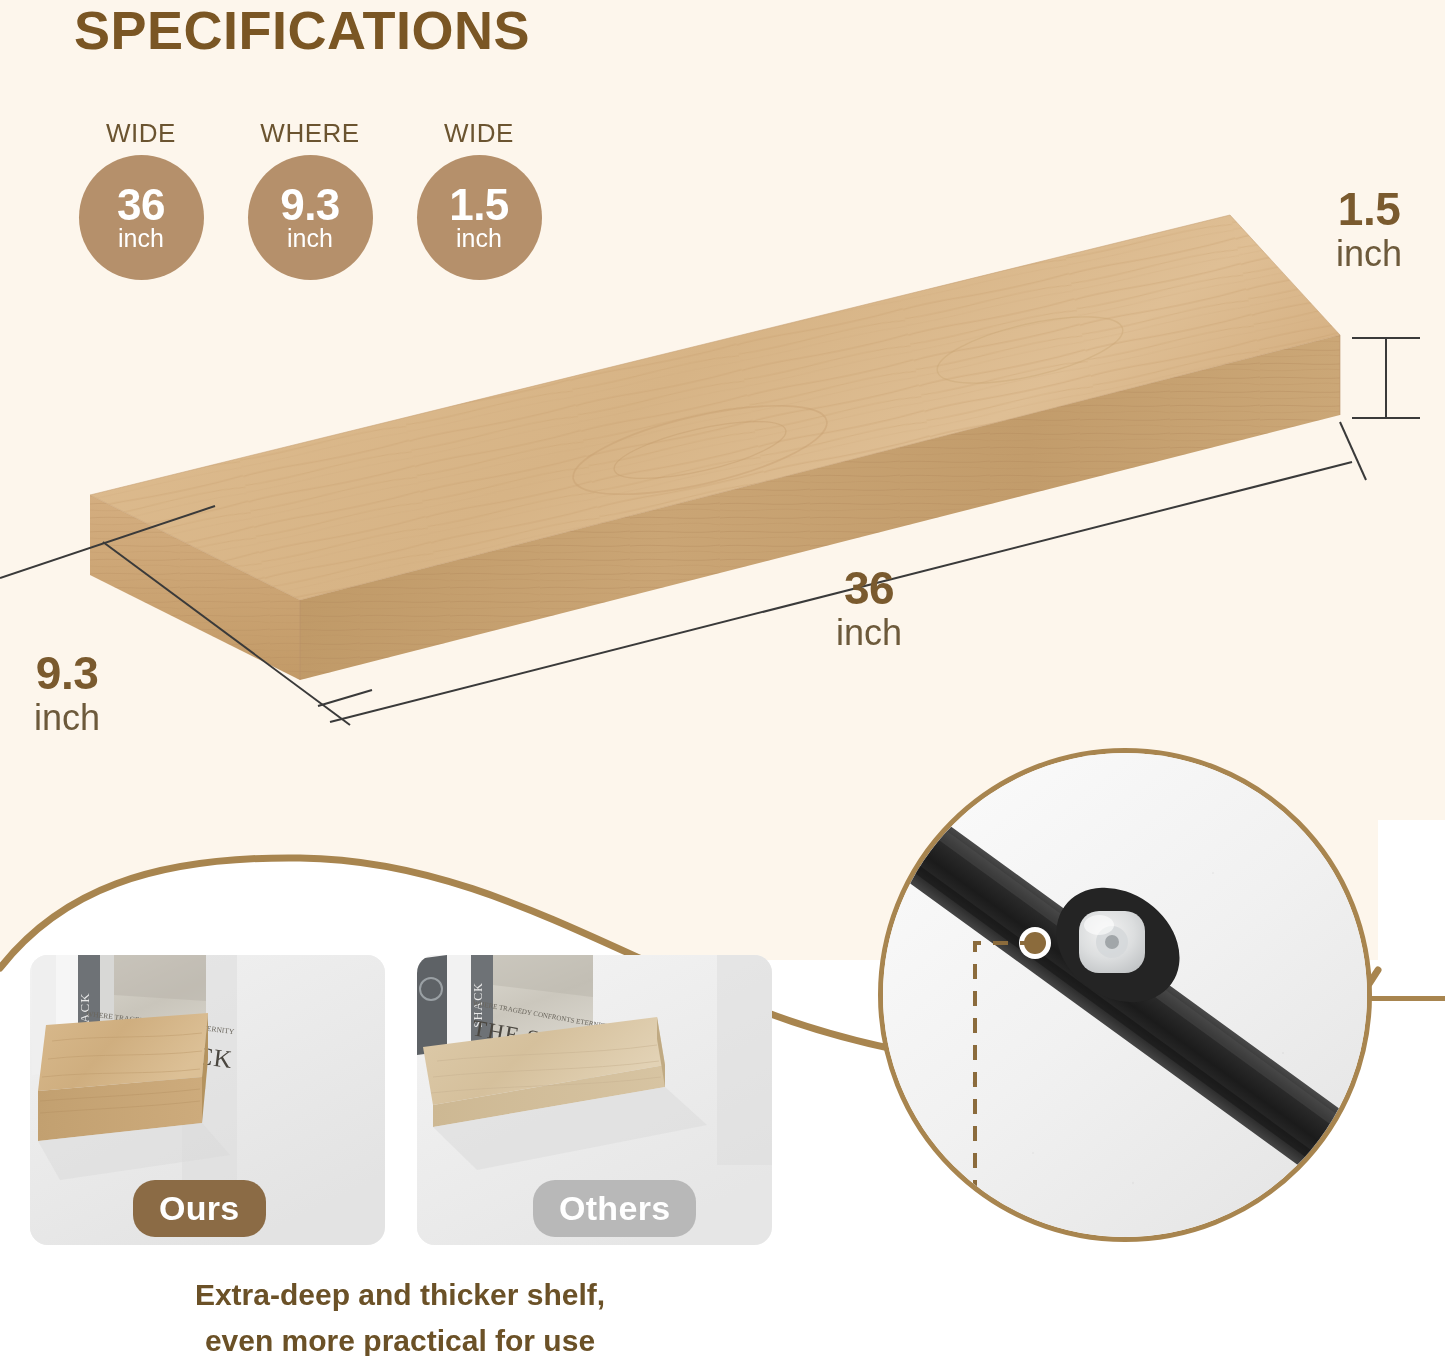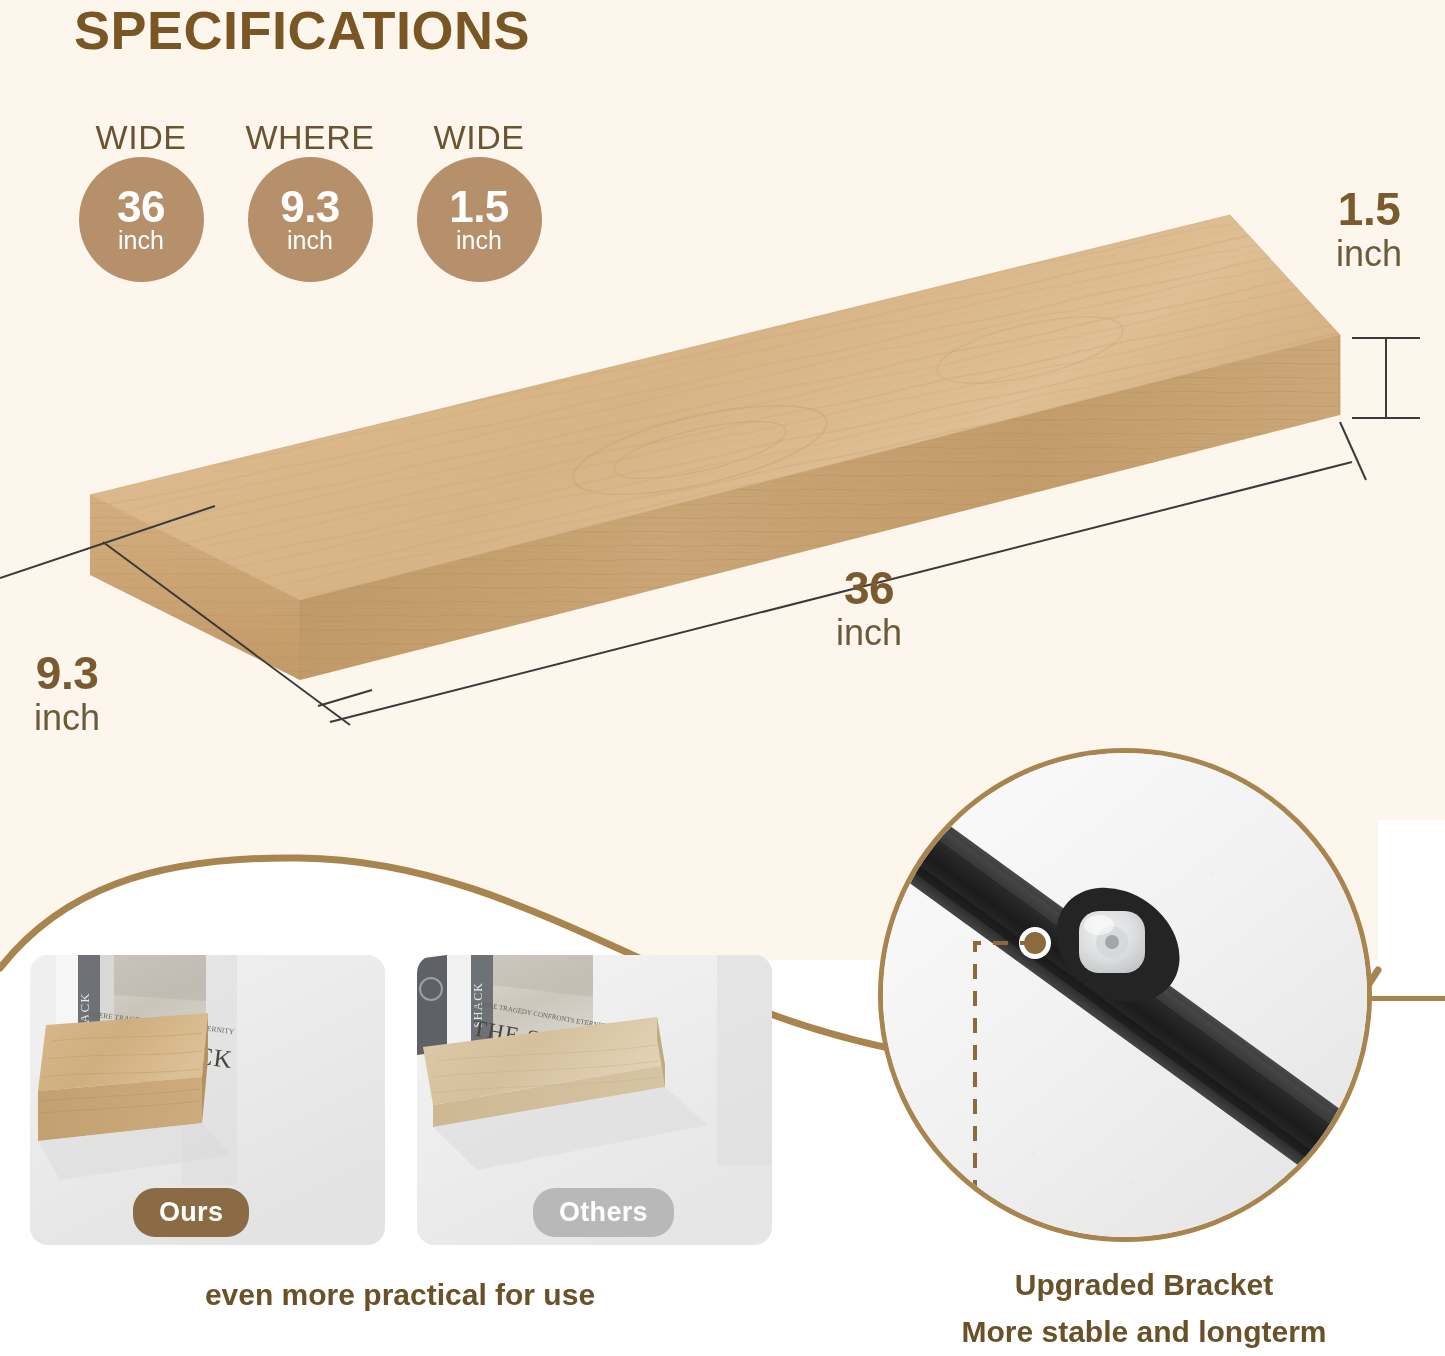--- a/index.html
+++ b/index.html
@@ -20,22 +20,22 @@
   .page-title{
     position:absolute;left:74px;top:2px;
     font-size:54px;font-weight:bold;letter-spacing:0.5px;
     color:#7a5624;line-height:1.05;text-align:center;
   }
 
   
   .spec-row{position:absolute;left:78px;top:118px;display:flex;gap:43px;}
   .spec-item{display:flex;flex-direction:column;align-items:center;width:126px;}
   .spec-label{
-    font-size:34px;color:#6b5430;letter-spacing:0.5px;
-    font-weight:400;
+    font-size:26px;color:#6b5430;letter-spacing:0.5px;
+    margin-bottom:6px;font-weight:400;
   }
   .spec-circle{
     width:125px;height:125px;border-radius:50%;
     background:#b5906b;display:flex;flex-direction:column;
     align-items:center;justify-content:center;color:#ffffff;
   }
   .spec-num{font-size:44px;font-weight:bold;line-height:0.98;letter-spacing:-0.5px;}
   .spec-unit{font-size:25px;font-weight:400;line-height:1.05;margin-top:-1px;}
 
   
@@ -52,21 +52,21 @@
   
   .cmp-wrap{position:absolute;left:30px;top:955px;display:flex;gap:32px;}
   .cmp-card{
     position:relative;width:355px;height:290px;border-radius:18px;overflow:hidden;
     background:linear-gradient(160deg,#f3f3f3 0%,#eaeaea 55%,#f7f7f7 100%);
   }
   .cmp-photo{position:absolute;inset:0;}
   .badge{
     position:absolute;bottom:8px;
     padding:9px 26px;border-radius:22px;
-    color:#fff;font-size:27px;font-weight:bold;letter-spacing:0.3px;
+    color:#fff;font-size:34px;font-weight:bold;letter-spacing:0.3px;
     display:flex;align-items:center;justify-content:center;
   }
   .badge-ours{left:103px;background:#8b6b45;}
   .badge-others{left:116px;background:#b8b8b8;}
 
   .cmp-caption{
     position:absolute;left:20px;top:1272px;width:760px;
     text-align:center;color:#6b5127;font-size:30px;font-weight:bold;line-height:1.52;
   }
 
@@ -300,20 +300,21 @@
           <path d="M16,122 C88,114 168,116 242,106"></path>
           <path d="M14,138 C86,130 166,132 244,122"></path>
         </g>
         <path d="M16,172 L248,132 L290,170 L60,215 Z" fill="#dadada" opacity="0.55"></path>
       </svg>
       <div class="badge badge-others">Others</div>
     </div>
   </div>
 
   <div class="cmp-caption">
+    <div>Extra-deep and thicker shelf,</div>
     <div>even more practical for use</div>
   </div>
 
   <div class="mag-wrap">
     <div class="mag-line"></div>
     <div class="mag-circle">
       <svg width="484" height="484" viewBox="0 0 484 484">
         <defs>
           <linearGradient id="wallB" x1="0.1" y1="0" x2="0.9" y2="1">
             <stop offset="0%" stop-color="#fbfbfb"></stop>
@@ -358,18 +359,14 @@
         <ellipse cx="216" cy="172" rx="15" ry="10" fill="#ffffff" opacity="0.6"></ellipse>
 
         <circle cx="152" cy="190" r="16" fill="#ffffff"></circle>
         <circle cx="152" cy="190" r="11" fill="#8b6b3c"></circle>
 
         <path d="M152,190 L92,190 L92,470" fill="none" stroke="#8b6b3c" stroke-width="4" stroke-dasharray="15 12" stroke-linecap="butt"></path>
       </svg>
     </div>
   </div>
 
-  <div class="bracket-caption">
-    <div>Upgraded Bracket</div>
-    <div>More  stable and longterm</div>
-  </div>
 
 </div>
 
 </body></html>

